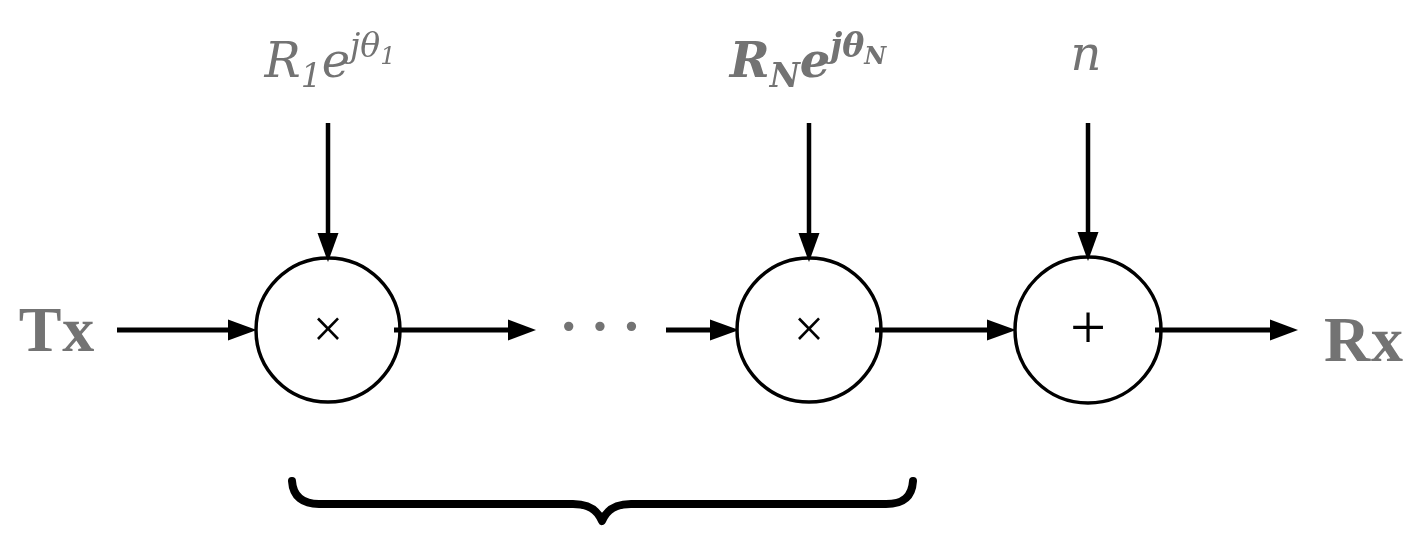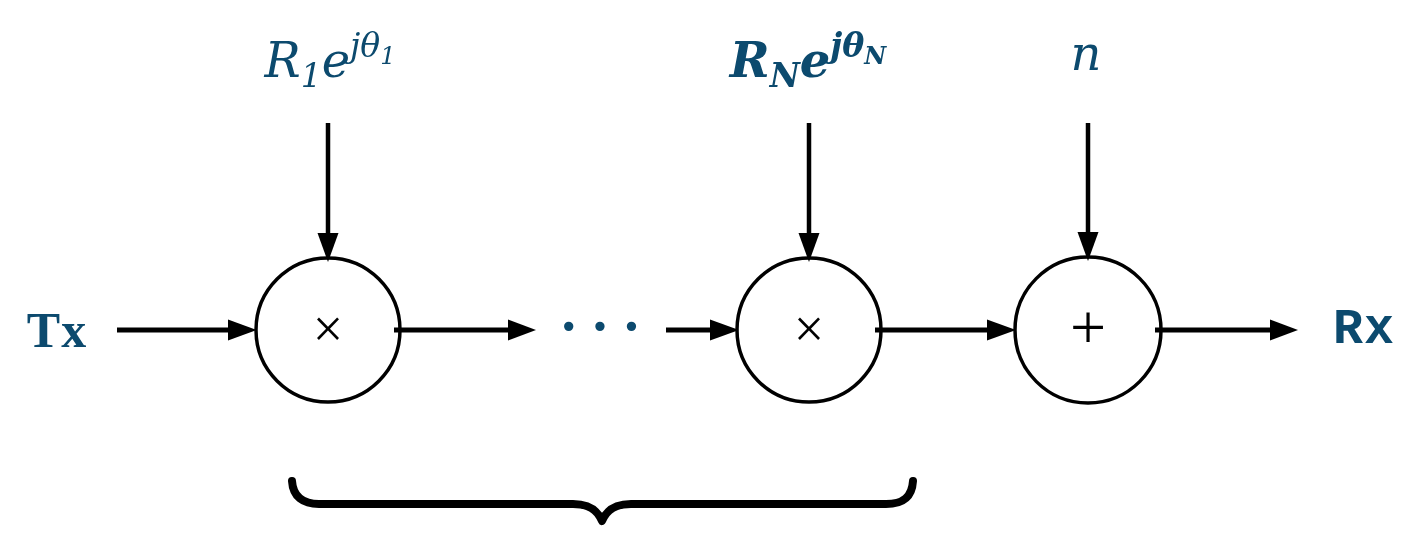--- a/index.html
+++ b/index.html
@@ -16,28 +16,28 @@
     overflow: hidden;
   }
   .shapes {
     position: absolute;
     left: 0;
     top: 0;
   }
   .abs {
     position: absolute;
     transform: translate(-50%, -50%);
-    color: #0c4a6e;
+    color: #737373;
     white-space: nowrap;
     line-height: 1;
   }
   .endpoint-label {
     font-family: "Liberation Serif", "DejaVu Serif", serif;
     font-weight: bold;
-    font-size: 50px;
+    font-size: 64px;
     letter-spacing: 1px;
   }
   .math-label {
     font-family: "DejaVu Serif", serif;
     font-style: italic;
     font-size: 48px;
   }
   .math-label .msub {
     font-size: 33px;
     line-height: 0;
@@ -110,21 +110,21 @@
 
       <line x1="1088" y1="123" x2="1088" y2="235" stroke-width="4.5"></line>
       <polygon points="1088,261 1077.5,232 1098.5,232" fill="#000000" stroke="none"></polygon>
 
       <path stroke-width="8" stroke-linecap="round" stroke-linejoin="round" d="M 292 481 C 293 497 303 504 319 504 L 573 504 C 588 504 597 509 602 521 C 607 509 616 504 631 504 L 886 504 C 903 504 912 497 913 481"></path>
     </g>
   </svg>
 
   <div class="abs endpoint-label" style="left:57px; top:330px;">Tx</div>
 
-  <div class="abs endpoint-label" style="left:1364px; top:330px;font-family:Liberation Mono, monospace;">Rx</div>
+  <div class="abs endpoint-label" style="left:1364px; top:340px;">Rx</div>
 
   <div class="abs math-label" style="left:330px; top:60px;"><span>R</span><sub class="msub">1</sub><span>e</span><sup class="msup"><span>jθ</span><sub class="msupsub">1</sub></sup></div>
 
   <div class="abs math-label" style="left:808px; top:60px;font-weight:bold;"><span>R</span><sub class="msub">N</sub><span>e</span><sup class="msup"><span>jθ</span><sub class="msupsub">N</sub></sup></div>
 
   <div class="abs noise-label" style="left:1086px; top:53px;">n</div>
 
   <div class="abs op-symbol times-symbol" style="left:328px; top:329px;">×</div>
 
   <div class="abs op-symbol times-symbol" style="left:809px; top:329px;">×</div>

